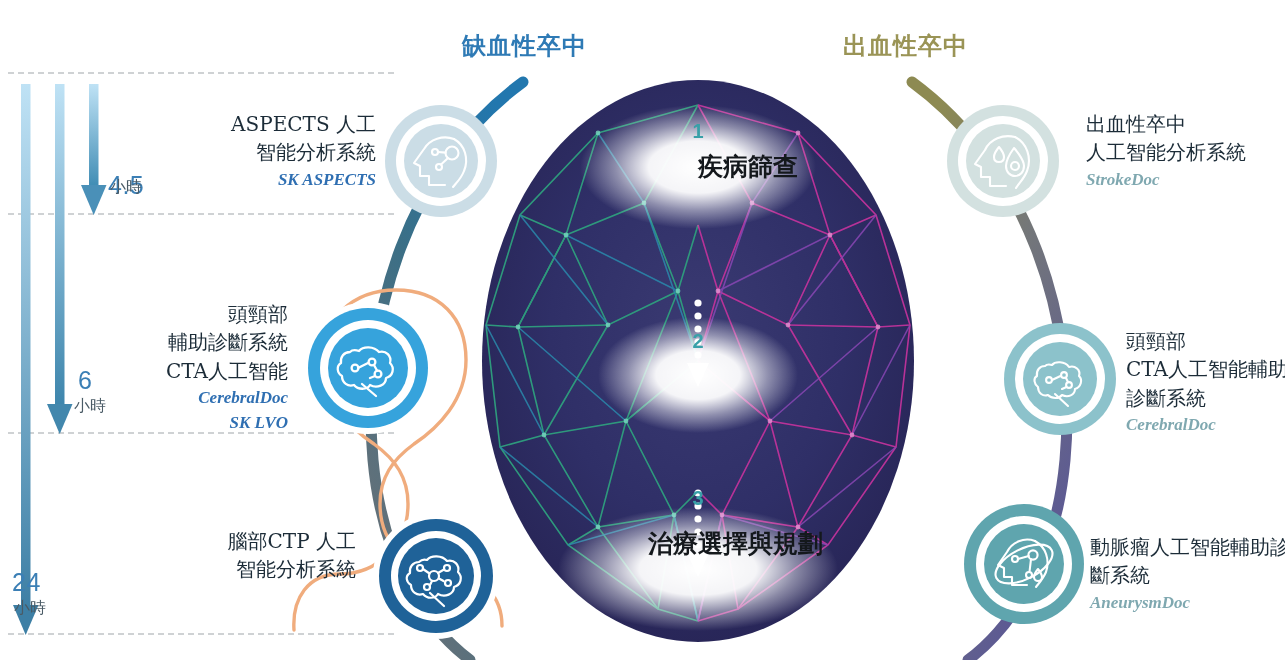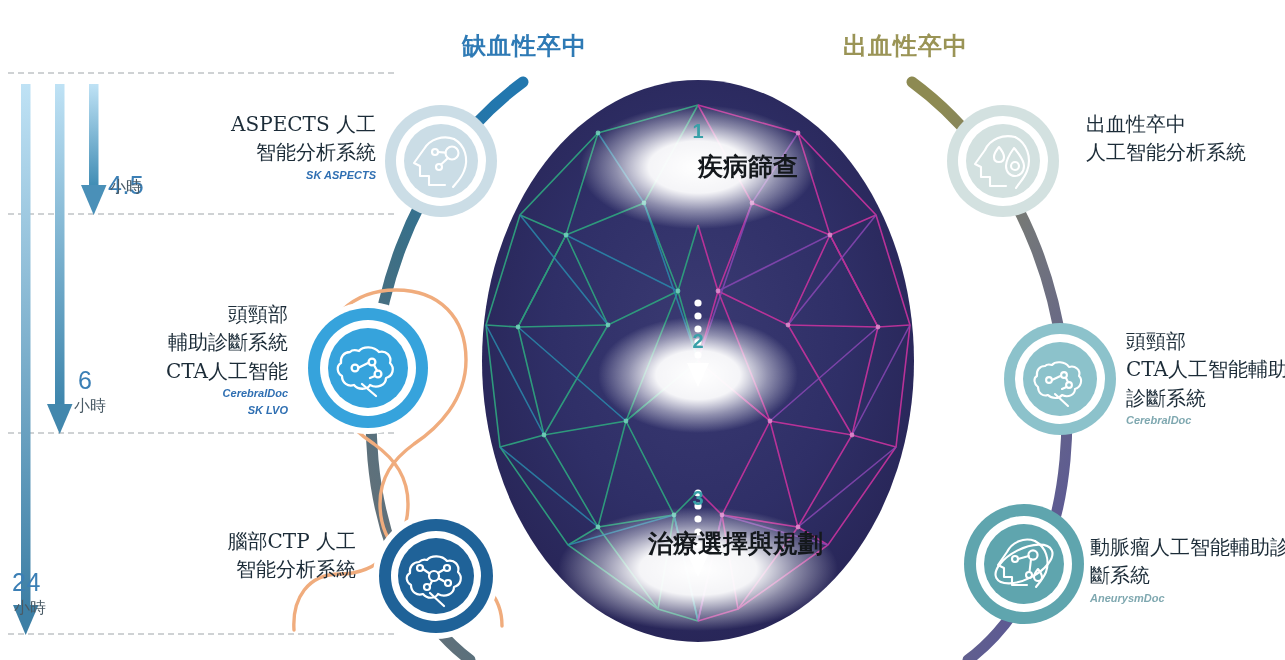--- a/index.html
+++ b/index.html
@@ -62,24 +62,24 @@
     line-height: 1.42;
     white-space: nowrap;
   }
   .label-block .cn {
     font-family: "DejaVu Serif", "Liberation Serif", serif;
     font-size: 20px;
     color: #1c2c38;
     display: block;
   }
   .label-block .prod {
-    font-family: Liberation Sans, sans-serif;
+    font-family: Liberation Serif, serif;
     font-style: italic;
     font-weight: bold;
-    font-size: 11px;
+    font-size: 17px;
     display: block;
     margin-top: 1px;
   }
   .label-block.left { text-align: right; }
   .label-block.right { text-align: left; }
   .prod.blue { color: #2f6fb2; }
   .prod.teal { color: #7fa8b0; }
 
   
   .step-num {
@@ -403,20 +403,21 @@
       <path d="M70,34 C82,40 87,55 82,68 C79,76 74,80 71,85"></path>
       <path d="M54,44 C54,44 49,50 49,54 C49,57 51,59 54,59 C57,59 59,57 59,54 C59,50 54,44 54,44 Z"></path>
       <path d="M69,45 C69,45 61,56 61,63 C61,69 65,73 70,73 C75,73 79,69 79,63 C79,56 69,45 69,45 Z"></path>
       <circle cx="70" cy="63" r="4"></circle>
     </g>
   </svg>
 
   <div class="label-block right" style="left:1086px; top:110px; width:200px;">
     <span class="cn">出血性卒中</span>
     <span class="cn">人工智能分析系統</span>
+    <span class="prod teal">StrokeDoc</span>
   </div>
 
   <svg class="abs" style="left:1003px; top:322px; width:114px; height:114px;" viewBox="0 0 114 114">
     <circle cx="57" cy="57" r="56" fill="#8cc2cb"></circle>
     <circle cx="57" cy="57" r="45" fill="#ffffff"></circle>
     <circle cx="57" cy="57" r="37" fill="#8cc2cb"></circle>
     <g fill="none" stroke="#ffffff" stroke-width="2.1" stroke-linecap="round" stroke-linejoin="round">
       <path d="M42,44 C37,44 33,48 34,54 C30,56 31,62 35,65 C35,71 40,75 45,73
                C49,77 56,77 59,73 C65,76 72,73 72,67 C78,65 80,58 76,54
                C78,48 72,43 66,45 C62,39 52,39 49,43 C46,42 44,42 42,44 Z"></path>

